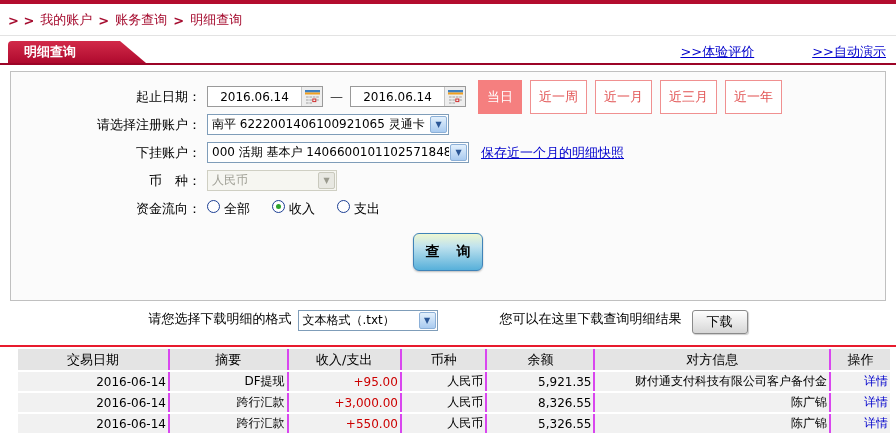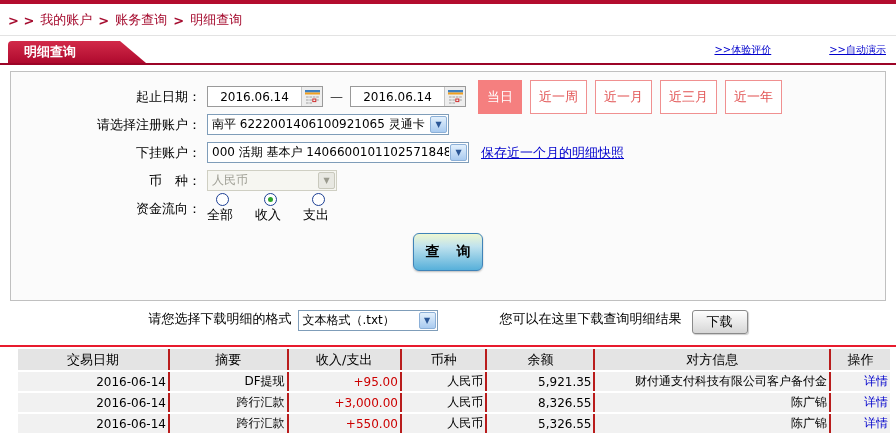--- a/index.html
+++ b/index.html
@@ -29,21 +29,21 @@
   .tab {
     margin-left: 8px; height: 22px; width: 138px;
     background: linear-gradient(#d22a49, #af0a2e);
     clip-path: polygon(0 0, 112px 0, 100% 100%, 0 100%);
     border-radius: 4px 0 0 0;
     color: #fff; font-weight: bold; font-size: 13px;
     display: flex; align-items: center; padding-left: 16px;
   }
   .toplinks {
     position: absolute; right: 10px; top: 2px;
-    display: flex; gap: 58px; font-size: 10px;
+    display: flex; gap: 58px; font-size: 13px;
   }
   .toplink { color: #0000cc; text-decoration: underline; cursor: pointer; white-space: nowrap; }
 
   
   .panel {
     margin: 6px 10px 0 10px; height: 230px;
     background: #fbfbfb; border: 1px solid #c0c0c0;
     padding-top: 14px;
   }
   .frow { display: flex; align-items: center; height: 21px; margin-bottom: 7px; }
@@ -76,21 +76,21 @@
     border: 1px solid #8cb0d8; border-radius: 2px;
     display: flex; align-items: center; justify-content: center;
     color: #2b5797; font-size: 8px;
   }
   .sel.disabled { border-color: #cfcfc3; background: #f6f6f1; color: #9a9a8e; cursor: default; }
   .sel.disabled .sval { color: #a0a096; }
   .sel.disabled .arrow { background: #e8e8e2; border-color: #c9c9bd; color: #9a9a8e; }
 
   .savelink { margin-left: 12px; color: #0000cc; text-decoration: underline; cursor: pointer; }
 
-  .radio { display: inline-flex; align-items: flex-end; margin-right: 22px; cursor: pointer; flex-direction: column; }
+  .radio { display: inline-flex; align-items: flex-start; margin-right: 22px; cursor: pointer; }
   .rdot {
     width: 13px; height: 13px; border: 1px solid #1c3f94; border-radius: 50%;
     background: #fff; margin-right: 4px; position: relative;
   }
   .radio.checked .rdot::after {
     content: ""; position: absolute; left: 3px; top: 3px; width: 5px; height: 5px;
     border-radius: 50%; background: #2da32d;
   }
 
   .querywrap { display: flex; justify-content: center; margin-top: 14px; }
@@ -121,21 +121,21 @@
     width: 872px; margin-left: 18px; margin-top: 0;
     border-collapse: separate; border-spacing: 0 2px; font-size: 12px;
   }
   table.results th {
     background: #e4e4e4; font-weight: normal; font-size: 13px;
     height: 21px; text-align: center; padding: 0 2px; white-space: nowrap;
   }
   table.results td {
     background: #f1f1f1; height: 19px; text-align: right; padding: 0 2px; white-space: nowrap;
   }
-  table.results th + th, table.results td + td { border-left: 2px solid #b91c1c; }
+  table.results th + th, table.results td + td { border-left: 2px solid #d946ef; }
   .amount { color: #cc0000; }
   .detail-link { color: #0000cc; cursor: pointer; }
 
   .calicon { width: 15px; height: 14px; display: block; }
 </style>
 </head>
 <body>
 
 <div class="topbar"></div>
 

